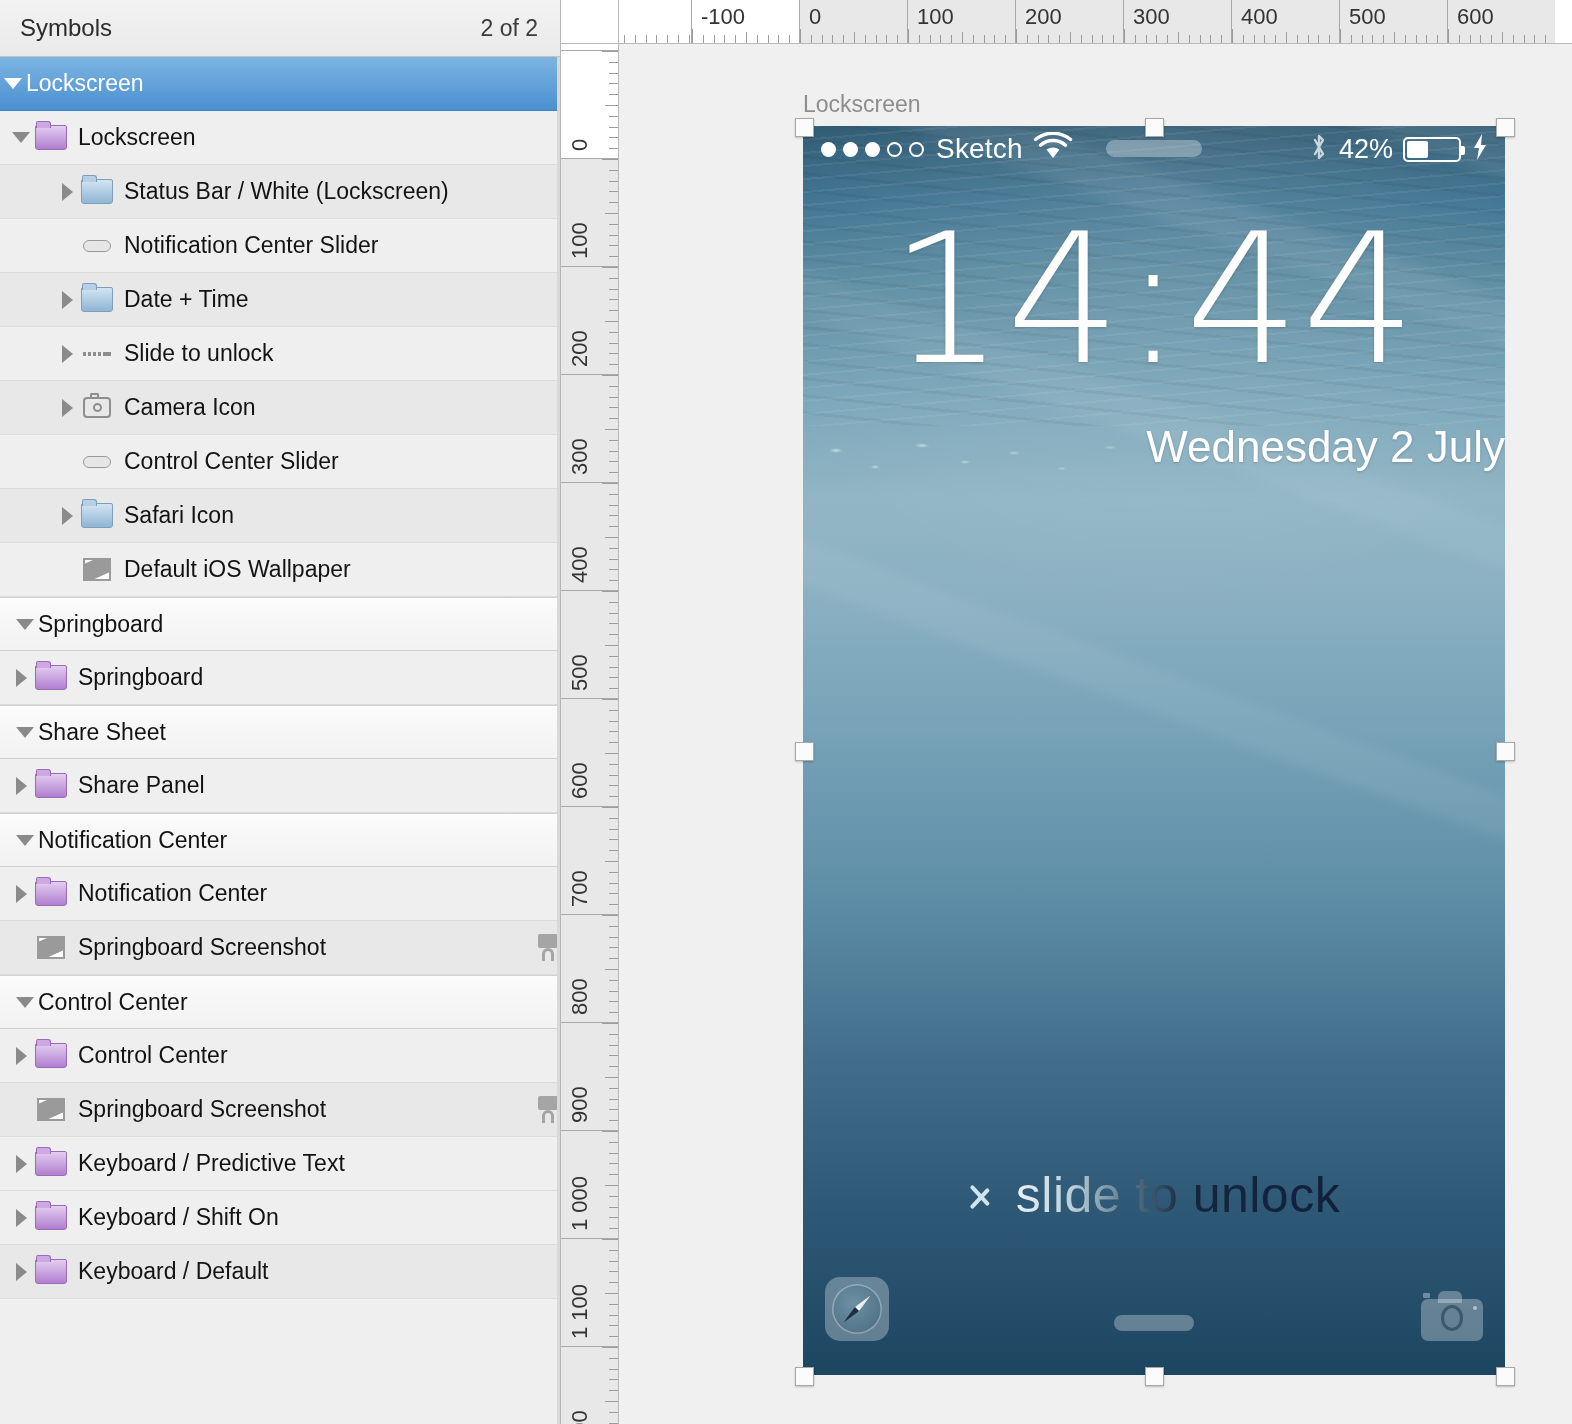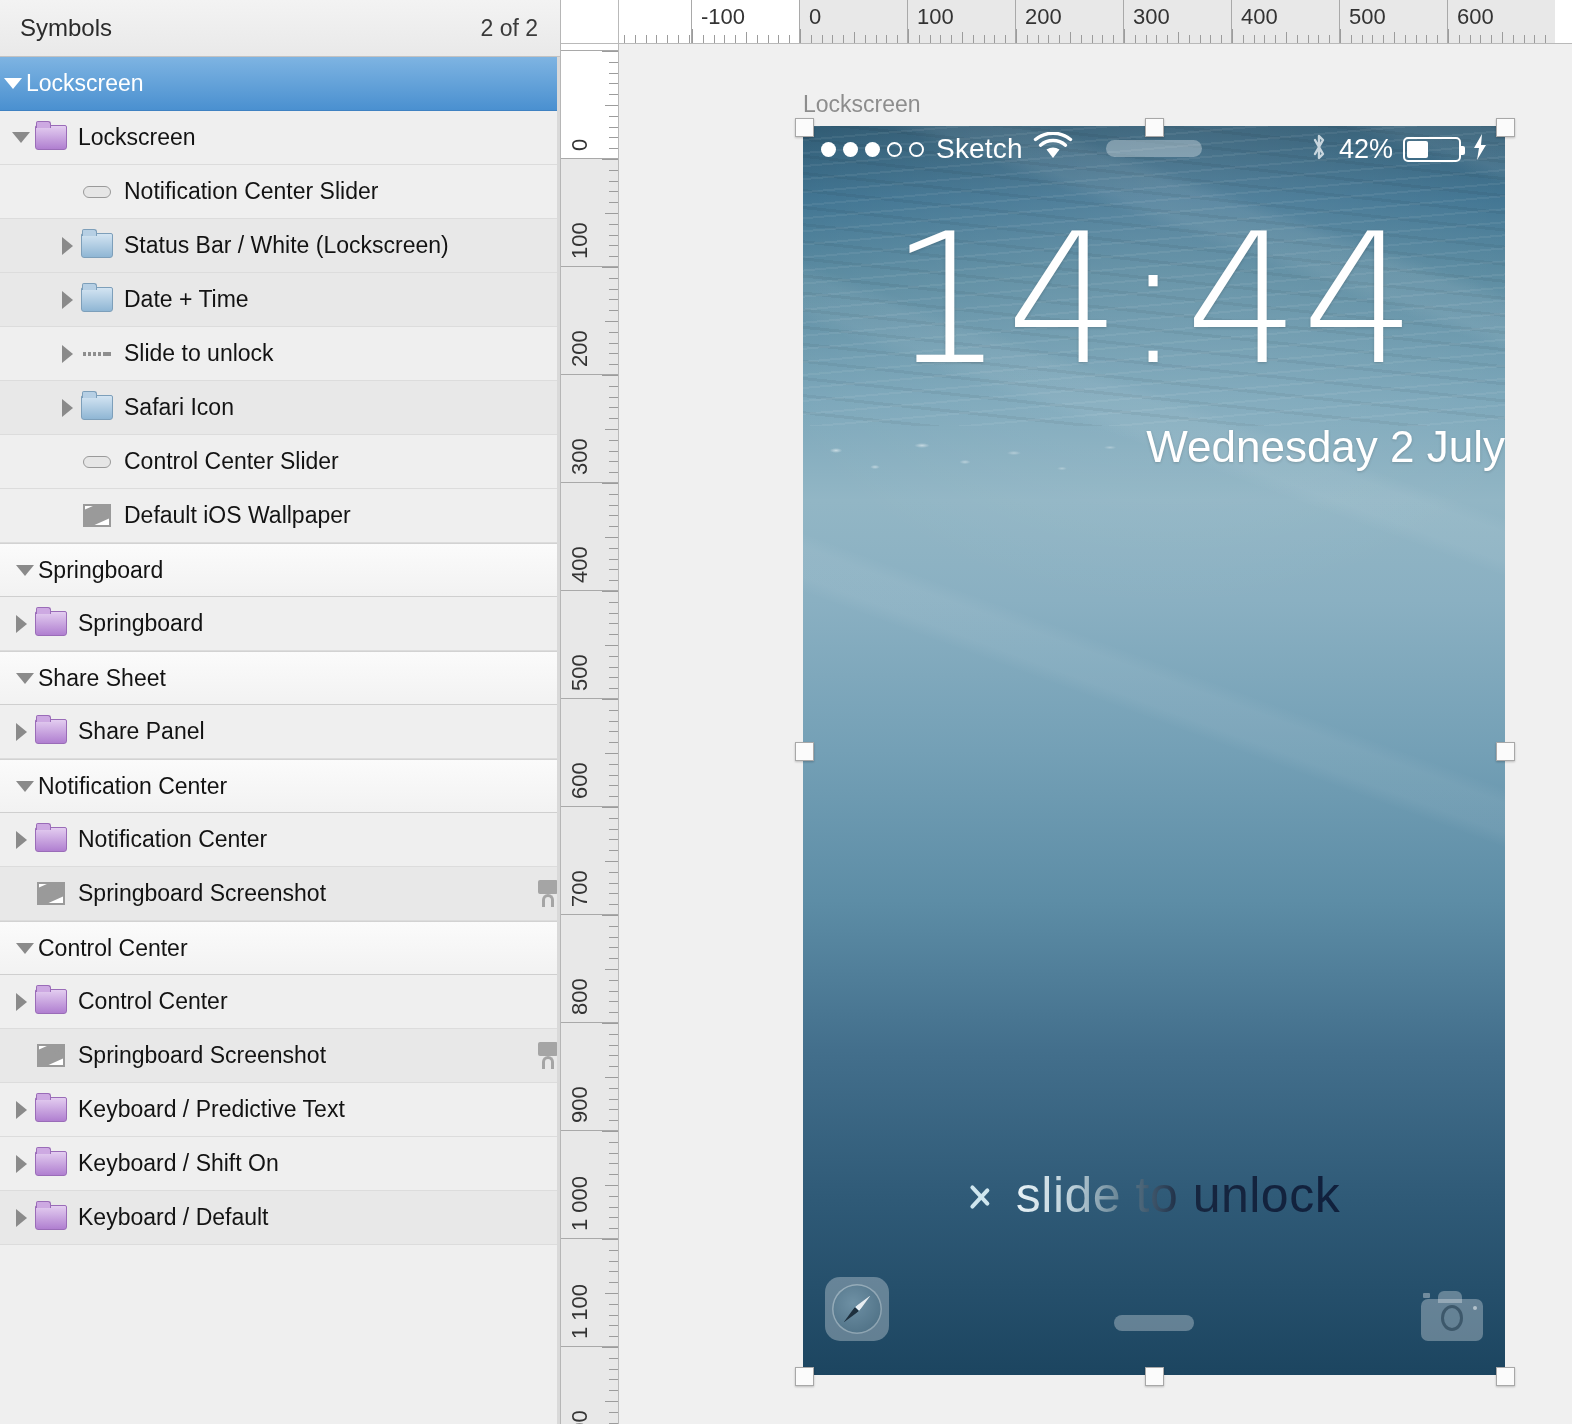--- a/index.html
+++ b/index.html
@@ -226,39 +226,39 @@
         <div class="row layer-a">
           <span style="display:inline-block;width:8px"></span>
           <span class="tri down">
             <i></i>
           </span>
           <span class="ic">
             <span class="folder purple"></span>
           </span>
           <span class="lbl">Lockscreen</span>
         </div>
+        <div class="row layer-b">
+          <span style="display:inline-block;width:54px"></span>
+          <span class="tri right">
+            <i></i>
+          </span>
+          <span class="ic">
+            <span class="folder blue"></span>
+          </span>
+          <span class="lbl">Status Bar / White (Lockscreen)</span>
+        </div>
         <div class="row layer-a">
           <span style="display:inline-block;width:54px"></span>
           <span class="tri none">
             <i></i>
           </span>
           <span class="ic">
             <span class="pill"></span>
           </span>
           <span class="lbl">Notification Center Slider</span>
-        </div>
-        <div class="row layer-b">
-          <span style="display:inline-block;width:54px"></span>
-          <span class="tri right">
-            <i></i>
-          </span>
-          <span class="ic">
-            <span class="folder blue"></span>
-          </span>
-          <span class="lbl">Status Bar / White (Lockscreen)</span>
         </div>
         <div class="row layer-b">
           <span style="display:inline-block;width:54px"></span>
           <span class="tri right">
             <i></i>
           </span>
           <span class="ic">
             <span class="folder blue"></span>
           </span>
           <span class="lbl">Date + Time</span>
@@ -278,33 +278,43 @@
             </span>
           </span>
           <span class="lbl">Slide to unlock</span>
         </div>
         <div class="row layer-b">
           <span style="display:inline-block;width:54px"></span>
           <span class="tri right">
             <i></i>
           </span>
           <span class="ic">
-            <span class="folder blue"></span>
-          </span>
-          <span class="lbl">Safari Icon</span>
+            <span class="cam"></span>
+          </span>
+          <span class="lbl">Camera Icon</span>
         </div>
         <div class="row layer-a">
           <span style="display:inline-block;width:54px"></span>
           <span class="tri none">
             <i></i>
           </span>
           <span class="ic">
             <span class="pill"></span>
           </span>
           <span class="lbl">Control Center Slider</span>
+        </div>
+        <div class="row layer-b">
+          <span style="display:inline-block;width:54px"></span>
+          <span class="tri right">
+            <i></i>
+          </span>
+          <span class="ic">
+            <span class="folder blue"></span>
+          </span>
+          <span class="lbl">Safari Icon</span>
         </div>
         <div class="row layer-a">
           <span style="display:inline-block;width:54px"></span>
           <span class="tri none">
             <i></i>
           </span>
           <span class="ic">
             <span class="bmp"></span>
           </span>
           <span class="lbl">Default iOS Wallpaper</span>

